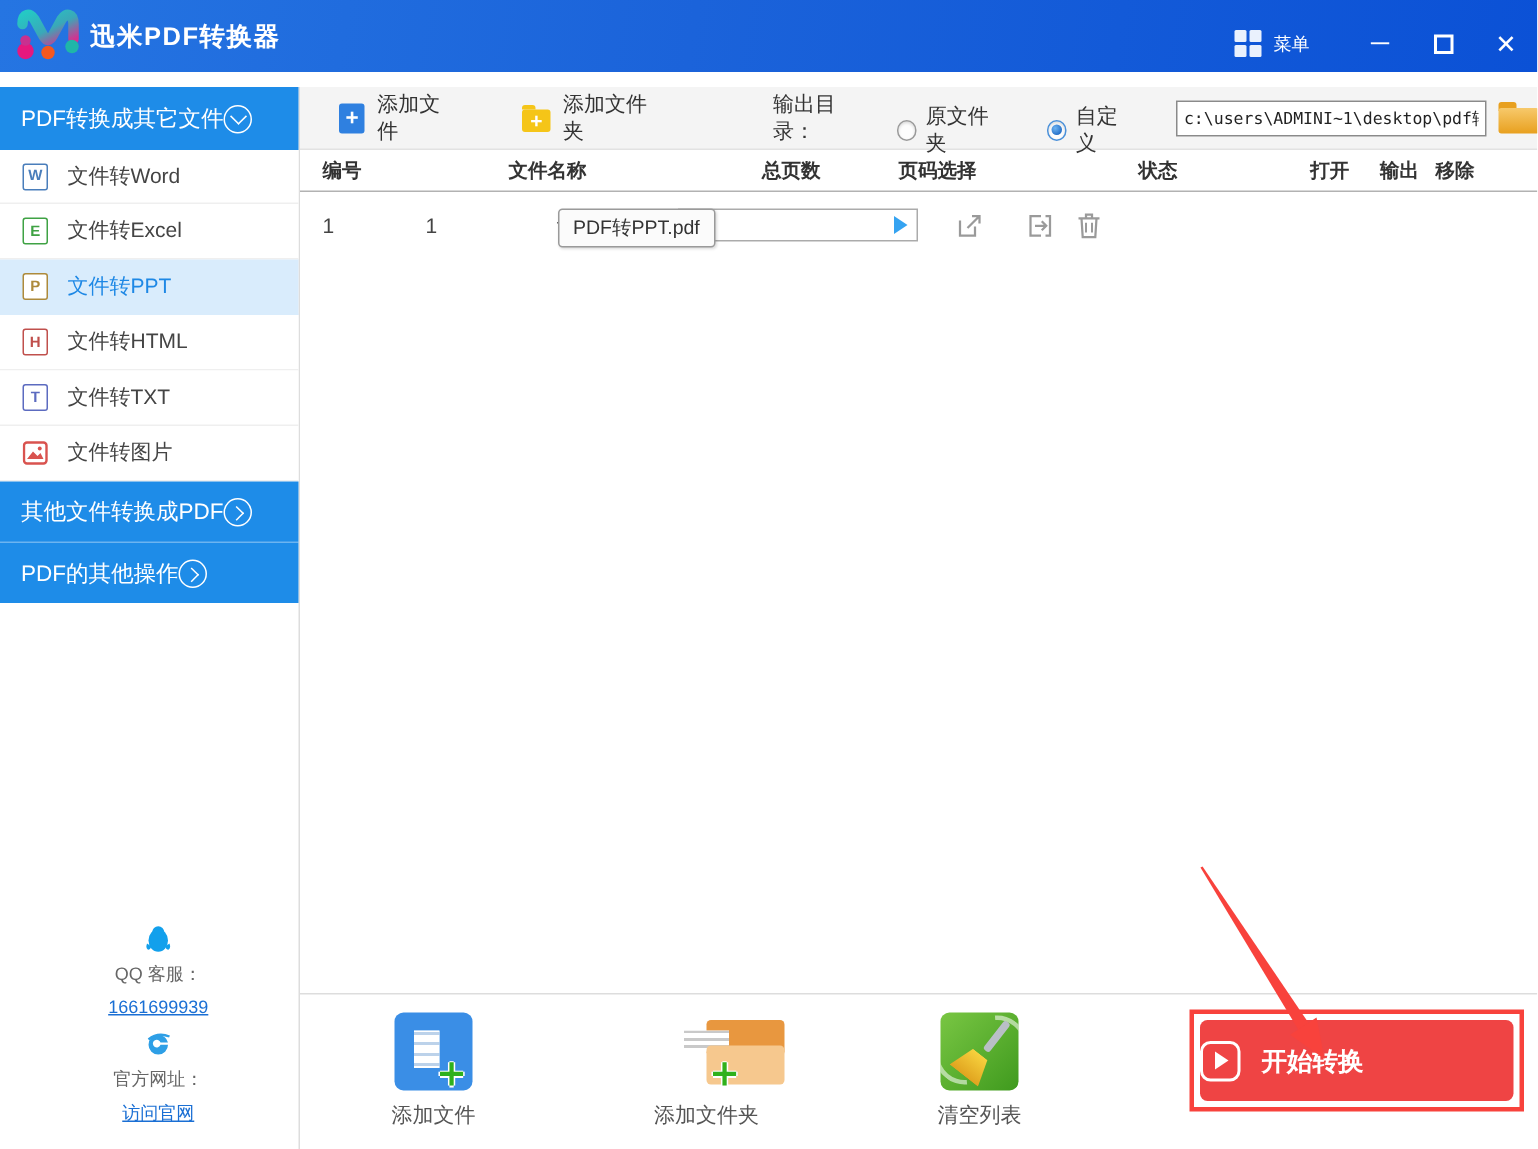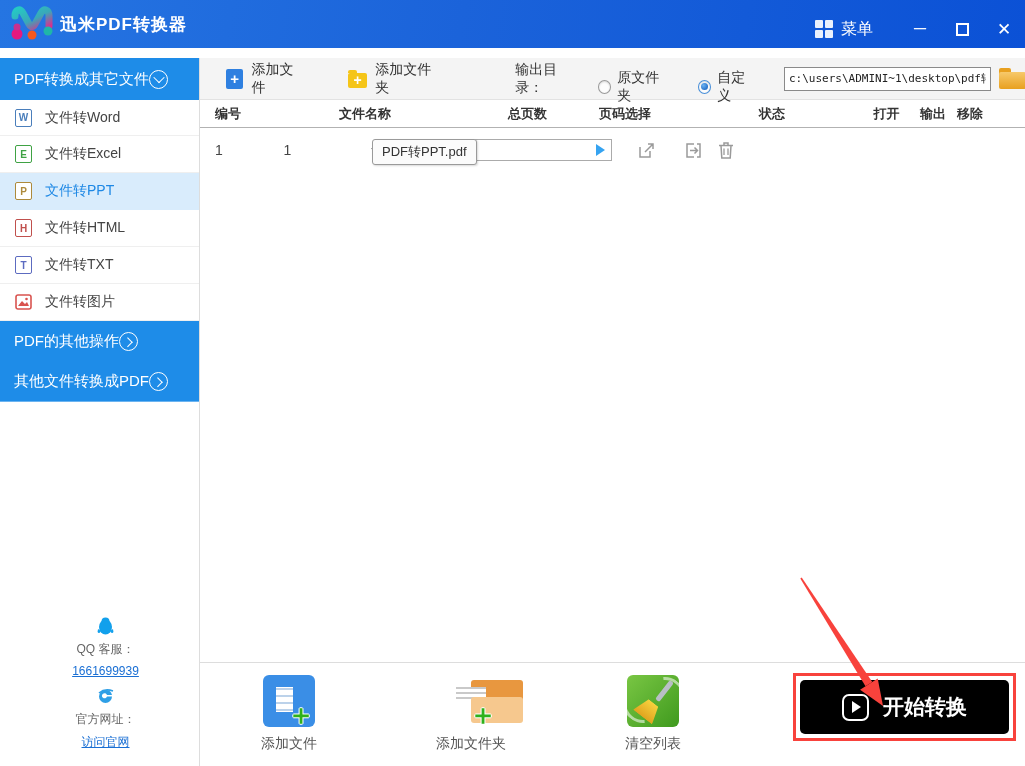--- a/index.html
+++ b/index.html
@@ -10,21 +10,21 @@
   
   .titlebar { position:absolute; left:0; top:0; width:100%; height:48px;
     background:linear-gradient(100deg,#2575e2 0%,#1b63da 45%,#0b51d6 100%);
     display:flex; align-items:center; color:#fff; }
   .logo { margin-left:8px; width:46px; height:42px; }
   .app-title { font-size:17px; font-weight:bold; letter-spacing:1px; margin-left:6px; }
   .tb-right { position:absolute; right:0; top:0; height:58px; display:flex; align-items:center; }
   .menu-btn { display:flex; align-items:center; gap:8px; cursor:pointer; margin-right:26px; }
   .grid-ic { display:grid; grid-template-columns:8px 8px; grid-template-rows:8px 8px; gap:2px; }
   .grid-ic i { background:#eaf1fd; border-radius:1px; }
-  .menu-label { font-size:16px; }
+  .menu-label { font-size:12px; }
   .win-btn { width:42px; height:58px; display:flex; align-items:center; justify-content:center;
     font-size:17px; color:#fff; cursor:pointer; }
   .win-btn.min { font-weight:bold; }
   .max-ic { width:13px; height:13px; border:2px solid #fff; display:inline-block; }
 
   
   .sidebar { position:absolute; left:0; top:58px; width:200px; bottom:0;
     background:#fff; border-right:1px solid #ddd; }
   .side-section { height:42px; background:#1e8ce8; color:#fff; display:flex; align-items:center;
     padding:0 12px 0 14px; font-size:15px; justify-content:flex-start; cursor:pointer; }
@@ -129,22 +129,22 @@
   .big.clear .arc.a1 { left:-4px; top:8px; transform:rotate(-140deg); }
   .big.clear .arc.a2 { right:-6px; top:2px; transform:rotate(40deg); }
   .big.clear .stick { position:absolute; right:12px; top:4px; width:5px; height:24px; background:#b9bfc6;
     border-radius:2px; transform:rotate(38deg); }
   .big.clear .brush { position:absolute; left:9px; bottom:8px; width:24px; height:18px;
     background:linear-gradient(#f7d23e,#e0a31f); transform:rotate(38deg);
     clip-path:polygon(25% 0,75% 0,100% 100%,0 100%); }
 
   .start-wrap { position:absolute; left:593px; top:10px; width:223px; height:68px;
     border:3px solid #f8423c; display:flex; align-items:center; justify-content:center; }
-  .start-btn { width:209px; height:54px; background:#000000; border:none; border-radius:5px;
-    color:#fff; font-size:21px; font-weight:bold; display:flex; align-items:center; justify-content:center;
+  .start-btn { width:209px; height:54px; background:#ef4444; border:none; border-radius:5px;
+    color:#fff; font-size:17px; font-weight:bold; display:flex; align-items:center; 
     gap:14px; cursor:pointer; font-family:"Liberation Sans", sans-serif; }
   .play-sq { width:27px; height:27px; border:2px solid #fff; border-radius:7px;
     display:flex; align-items:center; justify-content:center; }
   .play-sq::after { content:""; width:0; height:0; border-left:9px solid #fff;
     border-top:6px solid transparent; border-bottom:6px solid transparent; margin-left:2px; }
 
   .arrow-overlay { position:absolute; left:0; top:0; width:1025px; height:766px;
     pointer-events:none; z-index:6; }
 
   .qq-svg, .ie-svg { flex:none; }
@@ -214,26 +214,26 @@
       <span>文件转TXT</span>
     </div>
     <div class="side-item h37">
       <svg class="img-ic" viewBox="0 0 17 16" style="border:none">
         <rect x="1" y="1" width="15" height="14" rx="2" fill="none" stroke="#d9534f" stroke-width="1.6"></rect>
         <path d="M3 12 L7 7 L10 10 L12 8 L14 12 Z" fill="#d9534f"></path>
         <circle cx="11.5" cy="5" r="1.3" fill="#d9534f"></circle>
       </svg>
       <span>文件转图片</span>
     </div>
+    <div class="side-section s2">
+      <span>其他文件转换成PDF</span>
+      <span class="circ-chevron right"></span>
+    </div>
     <div class="side-section s3">
       <span>PDF的其他操作</span>
-      <span class="circ-chevron right"></span>
-    </div>
-    <div class="side-section s2">
-      <span>其他文件转换成PDF</span>
       <span class="circ-chevron right"></span>
     </div>
     <div class="side-footer">
       <div class="sf-row">
         <svg class="qq-svg" width="17" height="18" viewBox="0 0 17 18">
           <ellipse cx="8.5" cy="10" rx="6.5" ry="7.5" fill="#12a0ec"></ellipse>
           <circle cx="8.5" cy="4.5" r="4" fill="#12a0ec"></circle>
           <path d="M1 12 Q0 15 1.5 16 Q3 16.5 4 14 Z" fill="#12a0ec"></path>
           <path d="M16 12 Q17 15 15.5 16 Q14 16.5 13 14 Z" fill="#12a0ec"></path>
         </svg>

